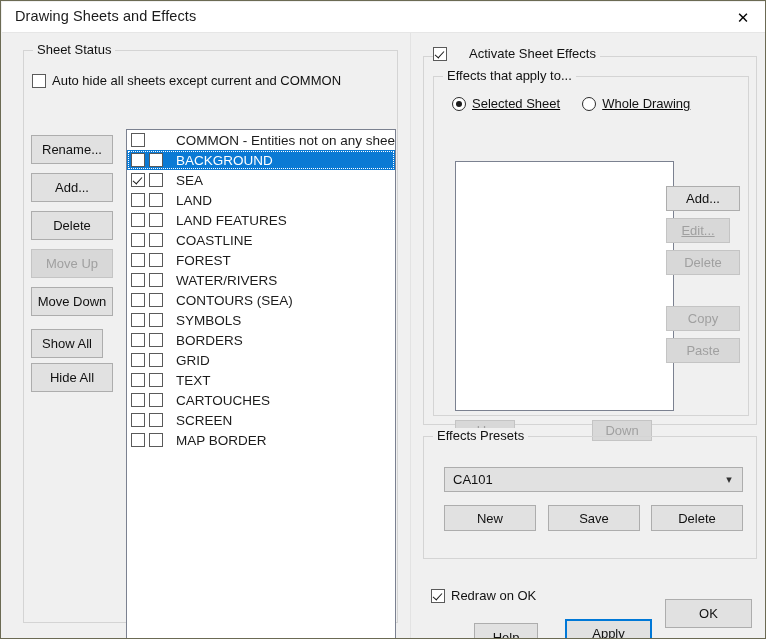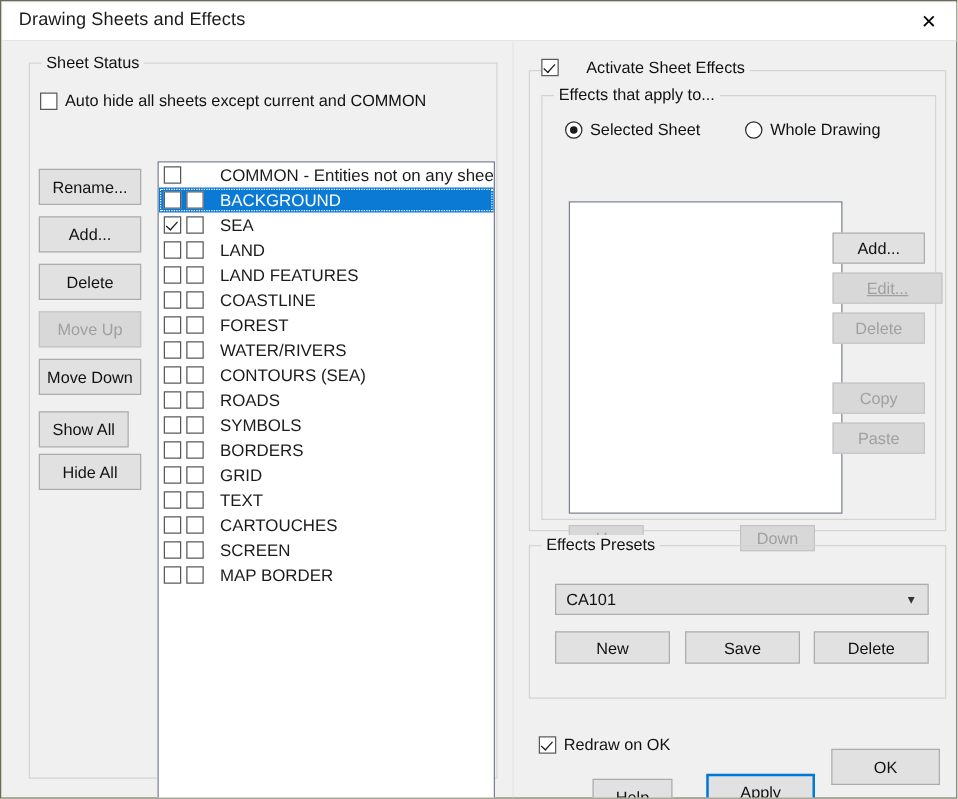--- a/index.html
+++ b/index.html
@@ -239,25 +239,20 @@
           <span class="lbl">WATER/RIVERS</span>
         </div>
         <div class="sheet-row">
           <span class="cb"></span>
           <span class="cb"></span>
           <span class="lbl">CONTOURS (SEA)</span>
         </div>
         <div class="sheet-row">
           <span class="cb"></span>
           <span class="cb"></span>
-          <span class="lbl">ROADS</span>
-        </div>
-        <div class="sheet-row">
-          <span class="cb"></span>
-          <span class="cb"></span>
           <span class="lbl">SYMBOLS</span>
         </div>
         <div class="sheet-row">
           <span class="cb"></span>
           <span class="cb"></span>
           <span class="lbl">BORDERS</span>
         </div>
         <div class="sheet-row">
           <span class="cb"></span>
           <span class="cb"></span>
@@ -290,41 +285,41 @@
 
     <div class="groupbox" style="left:12px; top:23px; width:334px; height:369px;">
       <span class="gb-title-cb">
         <span class="cb checked"></span>
         <span>Activate Sheet Effects</span>
       </span>
 
       <div class="groupbox" style="left:9px; top:19px; width:316px; height:340px;">
         <span class="gb-title">Effects that apply to...</span>
 
-        <div style="position:absolute; left:18px; top:19px; display:flex; gap:36px;">
+        <div style="position:absolute; left:18px; top:19px; display:flex; gap:22px;text-decoration:underline;">
           <span class="cb-row">
             <span class="radio sel"></span>
             <span>Selected Sheet</span>
           </span>
           <span class="cb-row">
             <span class="radio"></span>
             <span>Whole Drawing</span>
           </span>
         </div>
 
         <div id="effects-list"></div>
 
         <div id="order-buttons">
             <div class="btn disabled" style="left: 21px; top: 343px; width: 60px; height: 21px;">Up</div>
             <div class="btn disabled" style="left: 158px; top: 343px; width: 60px; height: 21px;">Down</div>
           </div>
 
         <div id="effect-buttons">
             <div class="btn" style="left: 232px; top: 109px; width: 74px; height: 25px;">Add...</div>
-            <div class="btn disabled" style="left: 232px; top: 141px; width: 88px; height: 25px; text-decoration: underline;">Edit...</div>
+            <div class="btn disabled" style="left: 232px; top: 141px; width: 64px; height: 25px; text-decoration: underline;">Edit...</div>
             <div class="btn disabled" style="left: 232px; top: 173px; width: 74px; height: 25px;">Delete</div>
             <div class="btn disabled" style="left: 232px; top: 229px; width: 74px; height: 25px;">Copy</div>
             <div class="btn disabled" style="left: 232px; top: 261px; width: 74px; height: 25px;">Paste</div>
           </div>
       </div>
     </div>
 
     <div class="groupbox" style="left:12px; top:403px; width:334px; height:123px;">
       <span class="gb-title">Effects Presets</span>
 

